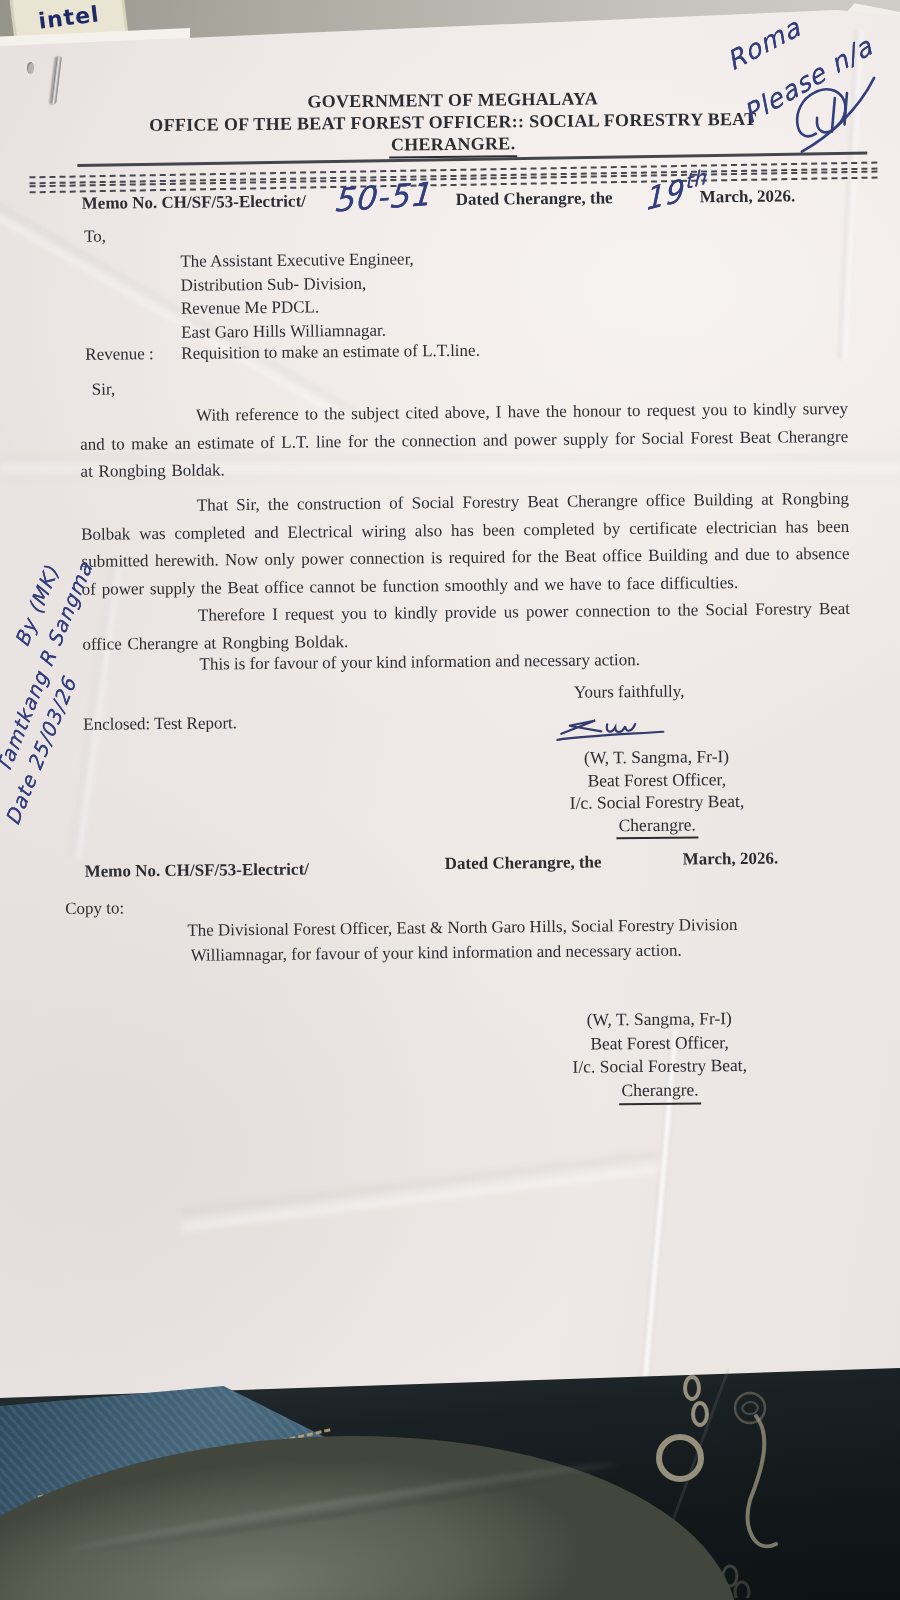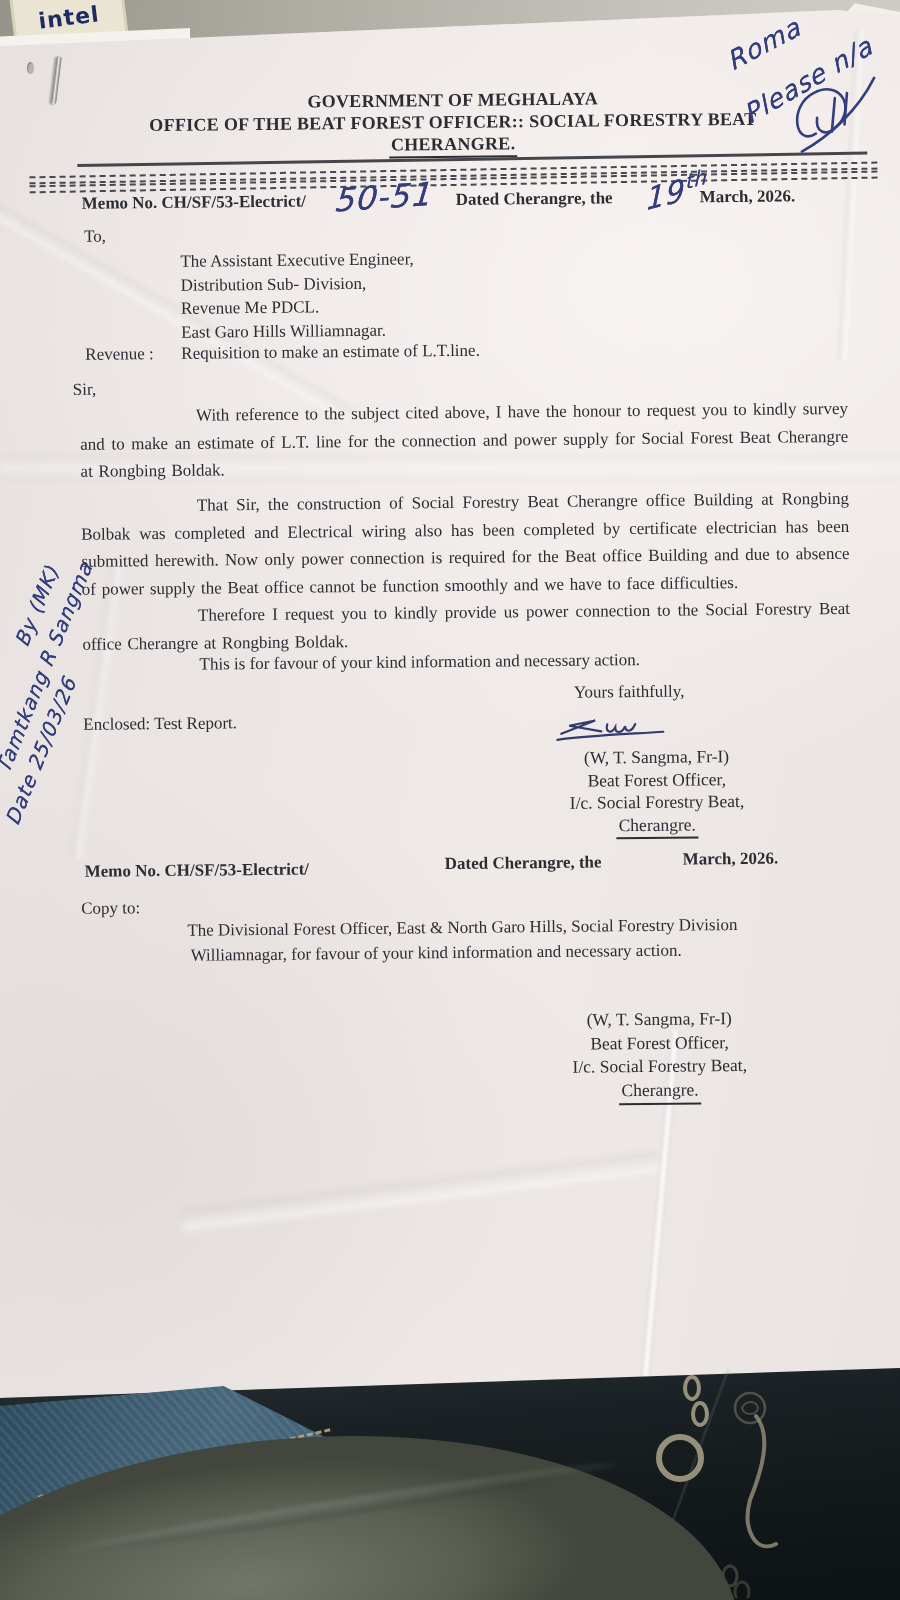--- a/index.html
+++ b/index.html
@@ -135,21 +135,21 @@
       <div class="t" style="left:90px;top:223px">To,</div>
       <div class="t" style="left:186px;top:247px;line-height:23.6px;white-space:normal;width:420px">
         <div>The Assistant Executive Engineer,</div>
         <div>Distribution Sub- Division,</div>
         <div>Revenue Me PDCL.</div>
         <div>East Garo Hills Williamnagar.</div>
       </div>
 
       <div class="t" style="left:90px;top:341px">Revenue :</div>
       <div class="t" style="left:186px;top:341px">Requisition to make an estimate of  L.T.line.</div>
-      <div class="t" style="left:77px;top:376px">Sir,</div>
+      <div class="t" style="left:96px;top:376px">Sir,</div>
 
       <div class="p" style="top:399px">With reference to the subject cited above, I have the honour to request you to kindly survey and to make an estimate of  L.T. line for the connection and power supply for Social Forest Beat Cherangre at Rongbing Boldak.</div>
       <div class="p" style="top:489px">That Sir, the construction of Social Forestry Beat Cherangre office Building at Rongbing Bolbak was completed and Electrical wiring also has been completed by certificate electrician has been submitted herewith. Now only power connection is required for the Beat office Building and due to absence of power supply the Beat office cannot be function smoothly and we have to face difficulties.</div>
       <div class="p" style="top:599px">Therefore I  request you to kindly provide us power connection to the Social Forestry Beat office Cherangre at Rongbing Boldak.</div>
       <div class="t" style="left:201px;top:652px">This is for favour of your kind information and necessary action.</div>
 
       <div class="t" style="left:575px;top:684px">Yours faithfully,</div>
       <div class="t" style="left:84px;top:711px">Enclosed: Test Report.</div>
 
       <svg class="sig-svg" style="left:556px;top:714px" width="112" height="36" viewBox="0 0 112 36">
@@ -164,21 +164,21 @@
         <div>(W, T. Sangma, Fr-I)</div>
         <div>Beat Forest Officer,</div>
         <div>I/c.  Social Forestry Beat,</div>
         <div><span class="und">Cherangre.</span></div>
       </div>
 
       <div class="t b" style="left:84px;top:858px">Memo  No. CH/SF/53-Electrict/</div>
       <div class="t b" style="left:444px;top:854px">Dated Cherangre, the</div>
       <div class="t b" style="left:682px;top:852px">March, 2026.</div>
 
-      <div class="t" style="left:80px;top:895px">Copy  to:</div>
+      <div class="t" style="left:64px;top:895px">Copy  to:</div>
       <div class="t" style="left:186px;top:918px">The Divisional Forest Officer, East &amp; North Garo Hills, Social Forestry Division</div>
       <div class="t" style="left:189px;top:943px">Williamnagar, for favour of your kind information and necessary action.</div>
 
       <div class="sigblock" style="top:1010px;line-height:23.5px">
         <div>(W, T. Sangma, Fr-I)</div>
         <div>Beat Forest Officer,</div>
         <div>I/c.  Social Forestry Beat,</div>
         <div><span class="und">Cherangre.</span></div>
       </div>
     </div>

